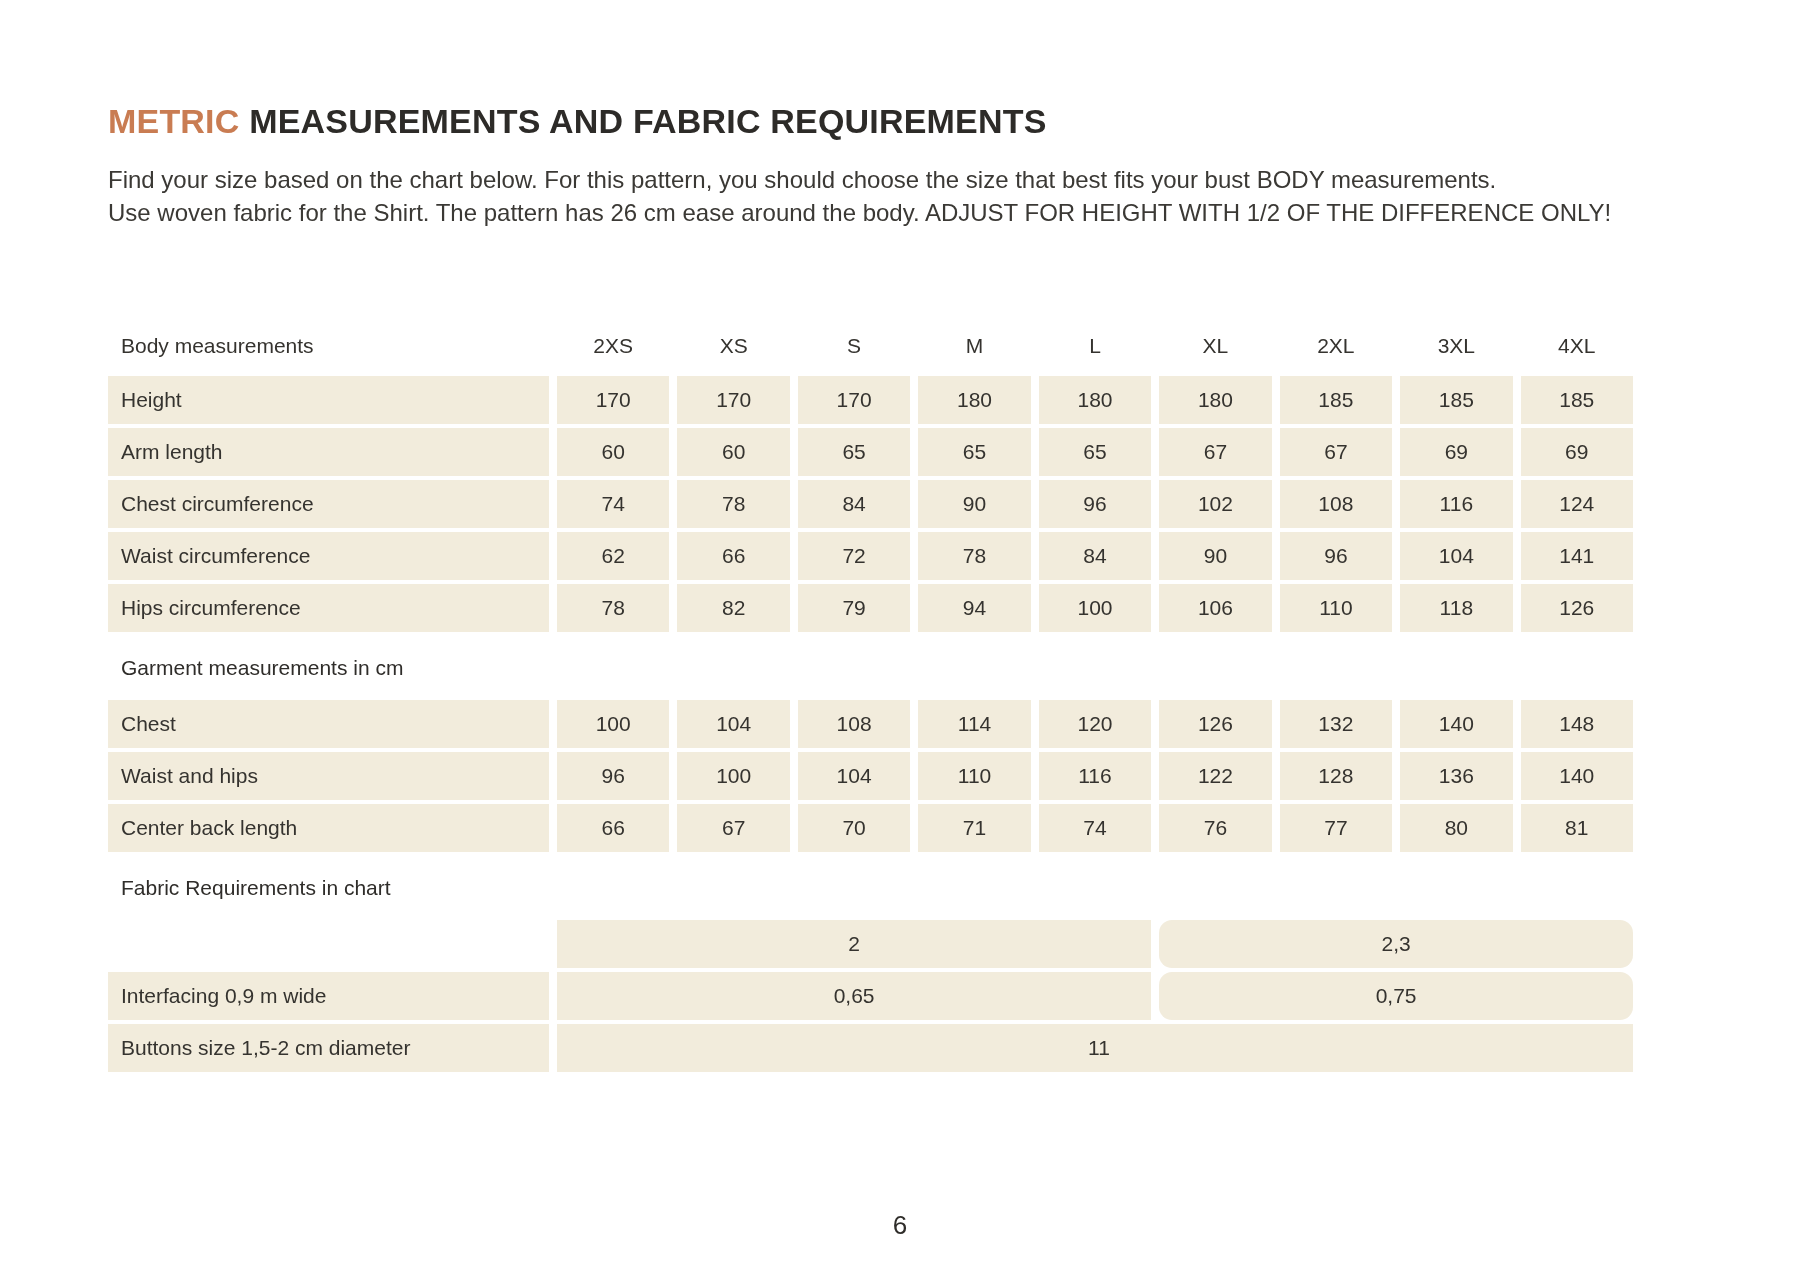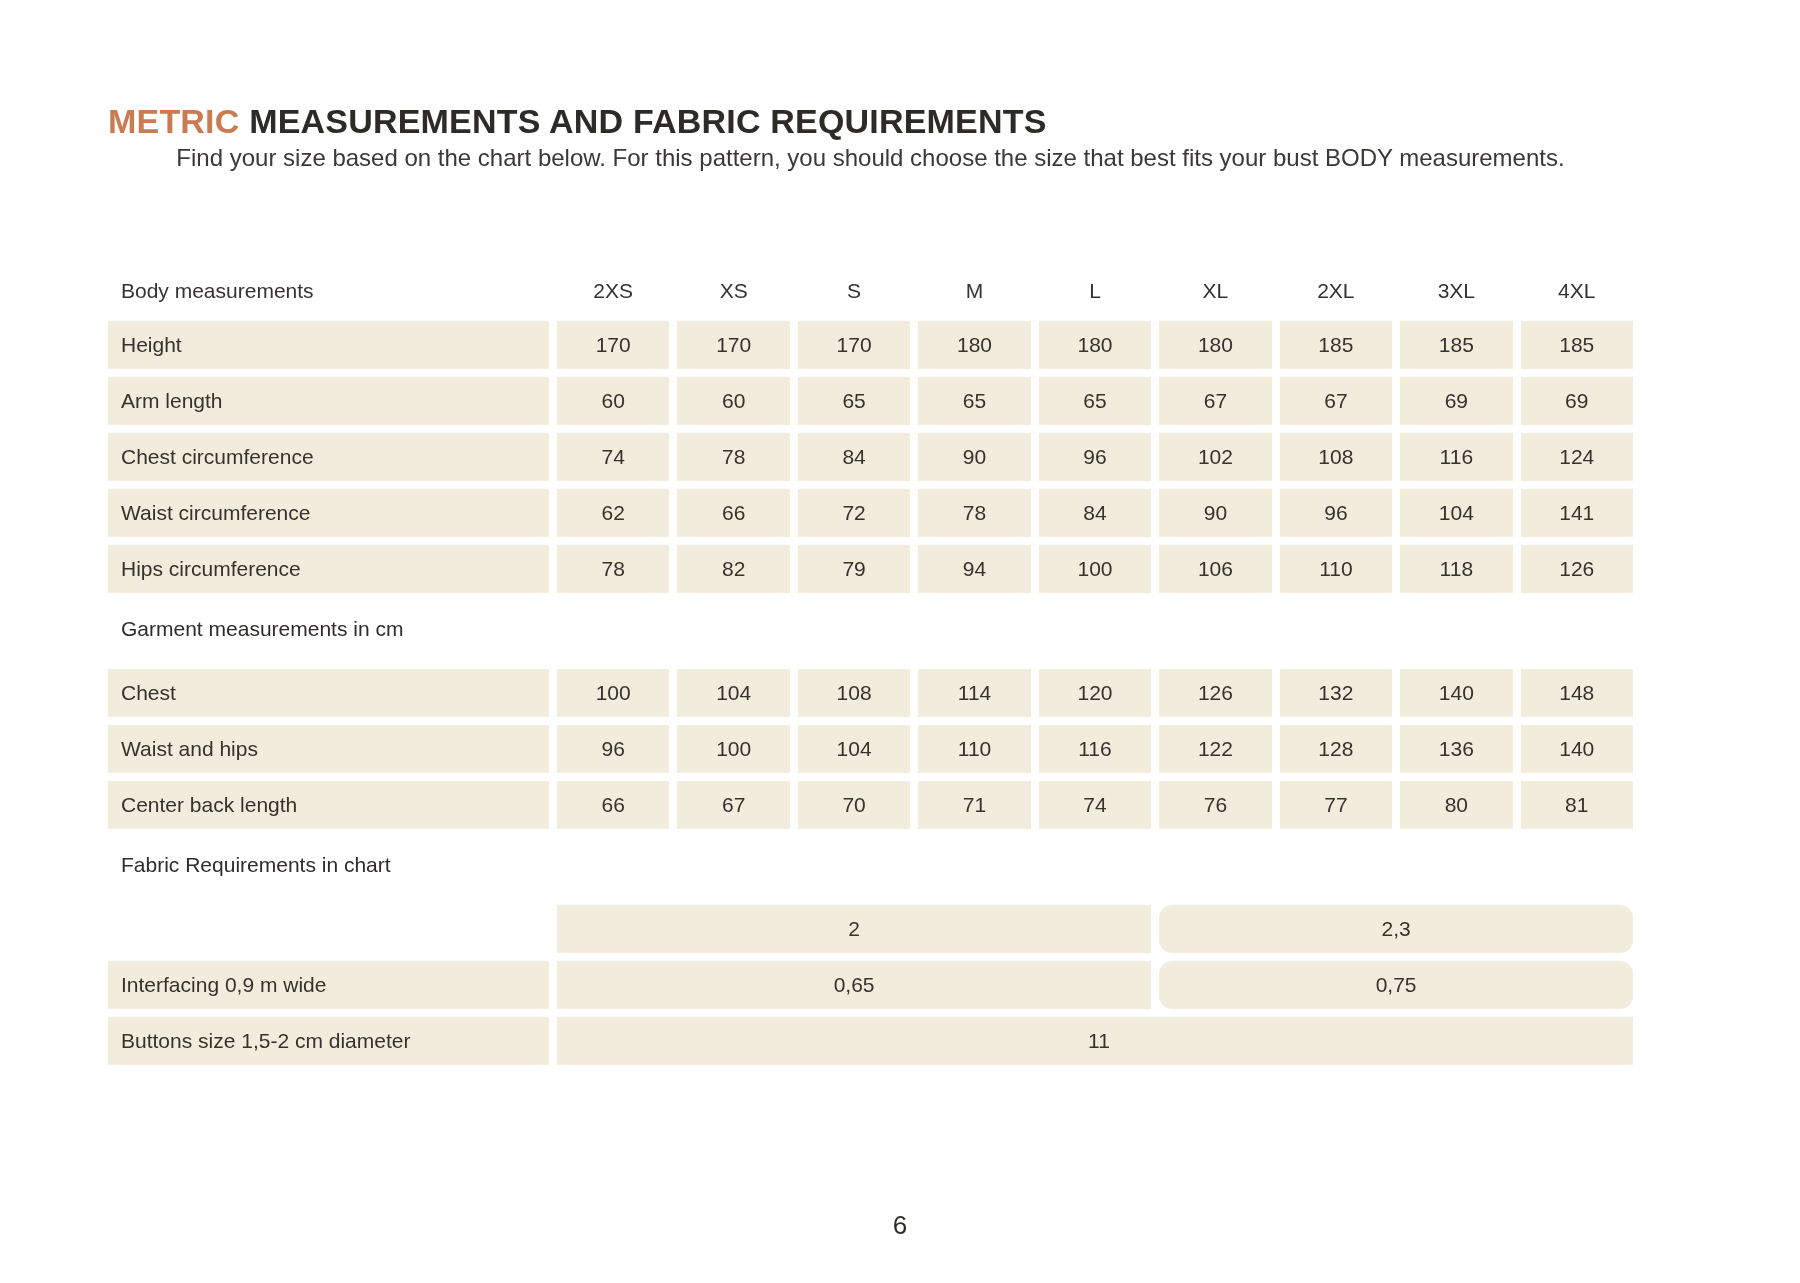--- a/index.html
+++ b/index.html
@@ -16,33 +16,31 @@
   .content { position: absolute; left: 108px; top: 101px; width: 1525px; }
   .title {
     font-size: 34px;
     line-height: 40px;
     font-weight: 700;
     color: #2d2b28;
     letter-spacing: 0.2px;
   }
   .title .accent { color: #c97c52; }
   .intro {
-    margin-top: 0;
+    margin-top: 22px;
     font-size: 24px;
     line-height: 33px;
     color: #3b3935;
-    text-align: center;
   }
   .table { margin-top: 100px; }
   .trow {
     display: grid;
     grid-template-columns: 441px repeat(9, 1fr);
     column-gap: 8px;
     margin-bottom: 4px;
-    margin-top: 8px;
   }
   .trow.header { margin-bottom: 13px; }
   .cell {
     height: 48px;
     background: #f2ecdc;
     display: flex;
     align-items: center;
     justify-content: center;
     font-size: 21px;
     color: #35332f;
@@ -72,20 +70,21 @@
 </head>
 <body>
 
 <div class="page">
   <div class="content">
 
     <h1 class="title"><span class="accent">METRIC</span><span> MEASUREMENTS AND FABRIC REQUIREMENTS</span></h1>
 
     <p class="intro">
       <span>Find your size based on the chart below. For this pattern, you should choose the size that best fits your bust BODY measurements.</span><br>
+      <span>Use woven fabric for the Shirt. The pattern has 26 cm ease around the body. ADJUST FOR HEIGHT WITH 1/2 OF THE DIFFERENCE ONLY!</span>
     </p>
 
     <div class="table">
 
       <div class="trow header">
         <div class="cell label hcell">Body measurements</div>
         <div class="cell hcell">2XS</div>
         <div class="cell hcell">XS</div>
         <div class="cell hcell">S</div>
         <div class="cell hcell">M</div>

